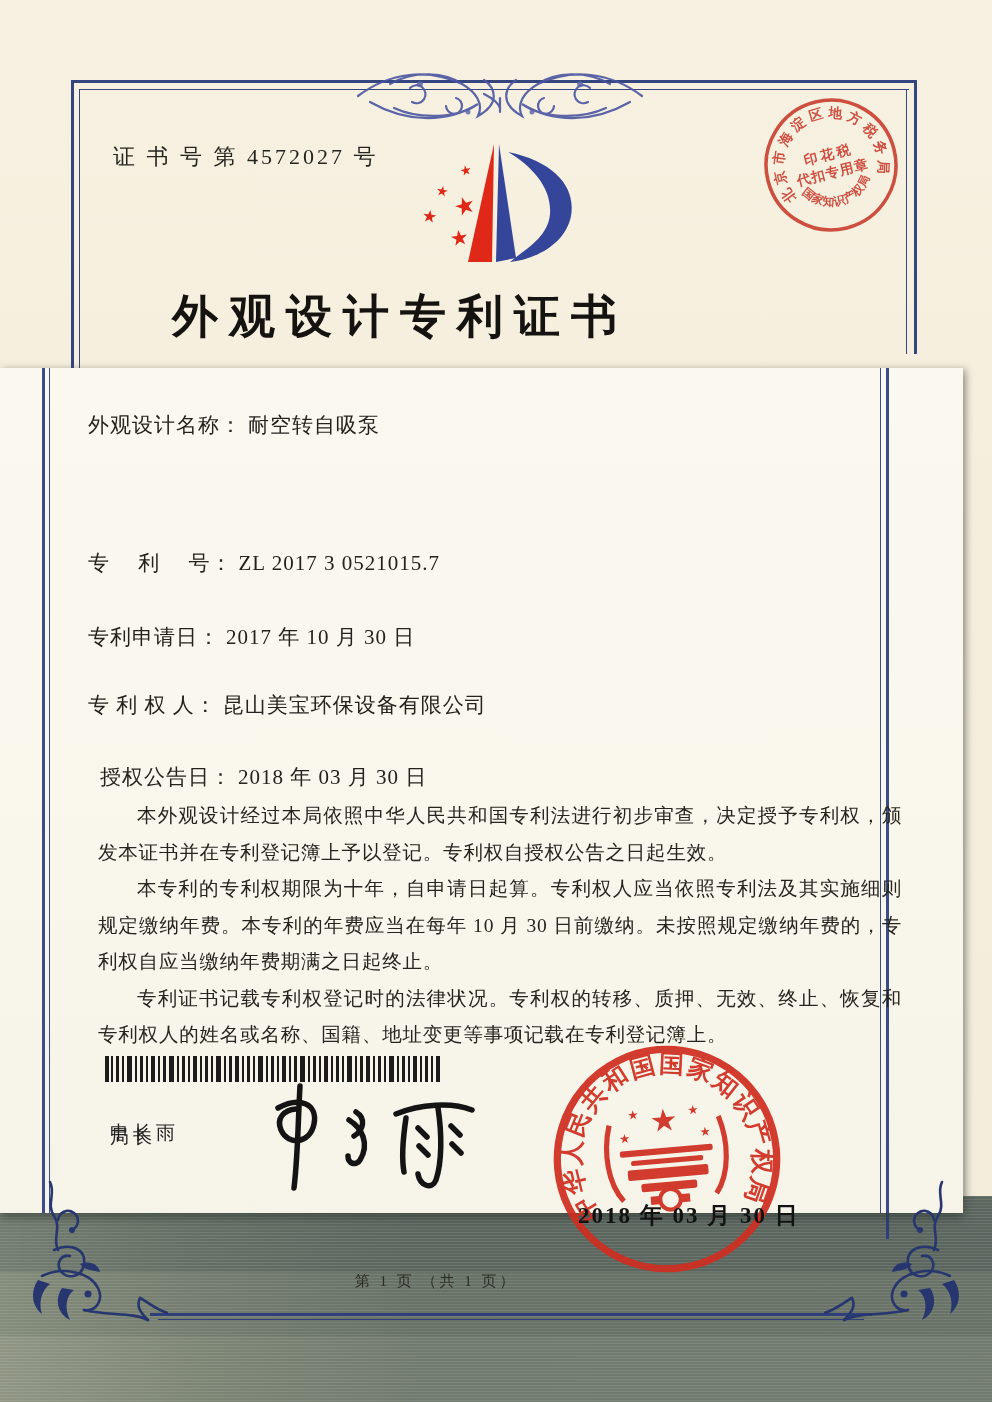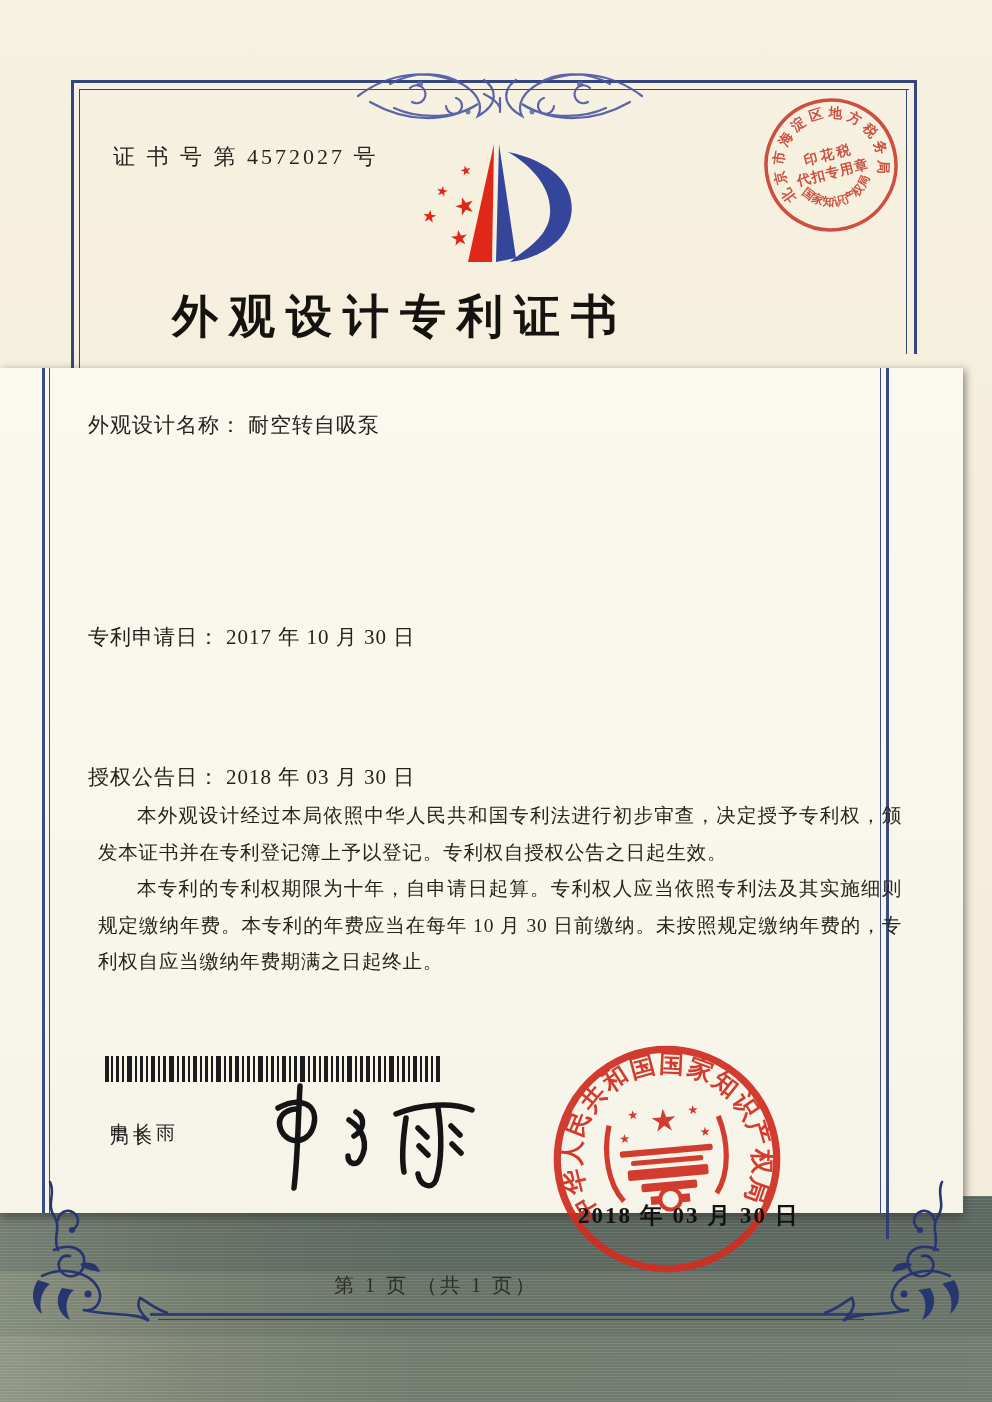--- a/index.html
+++ b/index.html
@@ -41,21 +41,21 @@
     font-size:19.5px;line-height:36.5px;color:#26241e;text-align:justify;letter-spacing:.8px;
   }
   .paras p{margin:0;text-indent:2em;}
   .commissioner{position:absolute;left:110px;font-size:19px;letter-spacing:4px;color:#222;}
   .date{
     position:absolute;left:578px;top:1200px;font-size:23px;font-weight:600;
     letter-spacing:2px;color:#121212;z-index:7;white-space:nowrap;
   }
   .footer{
     position:absolute;left:0;top:1272px;width:872px;text-align:center;
-    font-size:20px;letter-spacing:3px;color:#2c2c28;z-index:2;
+    font-size:15px;letter-spacing:3px;color:#2c2c28;z-index:2;
   }
   
   .office-seal{position:absolute;left:548px;top:1040px;width:238px;height:238px;z-index:6;transform:rotate(-5deg);opacity:.93;}
   .tax-seal{position:absolute;left:760px;top:94px;width:142px;height:142px;z-index:2;transform:rotate(-14deg);opacity:.88;}
   
   .logo{position:absolute;left:408px;top:136px;width:205px;height:142px;z-index:2;}
   .logo .star{position:absolute;color:#e02818;line-height:1;font-family:"DejaVu Sans",sans-serif;}
   
   .ornament-top{position:absolute;left:350px;top:54px;width:300px;height:96px;z-index:2;}
   .corner{position:absolute;width:140px;height:155px;z-index:4;}
@@ -135,30 +135,37 @@
 
   <div class="sheet">
     <div class="sheet-line" style="left:42px;top:0;width:3px;height:845px;"></div>
     <div class="sheet-line" style="left:49px;top:0;width:1px;height:845px;"></div>
     <div class="sheet-line" style="left:886px;top:0;width:3px;height:845px;"></div>
     <div class="sheet-line" style="left:880px;top:0;width:1px;height:845px;"></div>
 
     <div class="field-row" style="top:43px;">
       <span class="field-label">外观设计名称：</span><span class="field-value">耐空转自吸泵</span>
     </div>
+    <div class="field-row" style="top:181px;">
+      <span class="field-label">专　 利　 号：</span><span class="field-value">ZL 2017 3 0521015.7</span>
+    </div>
     <div class="field-row" style="top:255px;">
       <span class="field-label">专利申请日：</span><span class="field-value">2017 年 10 月 30 日</span>
     </div>
-    <div class="field-row" style="top:395px;">
+    <div class="field-row" style="top:323px;">
+      <span class="field-label">专 利 权 人：</span><span class="field-value">昆山美宝环保设备有限公司</span>
+    </div>
+    <div class="field-row" style="top:395px;margin-left:12px;">
       <span class="field-label">授权公告日：</span><span class="field-value">2018 年 03 月 30 日</span>
     </div>
 
     <div class="paras">
       <p>本外观设计经过本局依照中华人民共和国专利法进行初步审查，决定授予专利权，颁发本证书并在专利登记簿上予以登记。专利权自授权公告之日起生效。</p>
       <p>本专利的专利权期限为十年，自申请日起算。专利权人应当依照专利法及其实施细则规定缴纳年费。本专利的年费应当在每年 10 月 30 日前缴纳。未按照规定缴纳年费的，专利权自应当缴纳年费期满之日起终止。</p>
+      <p>专利证书记载专利权登记时的法律状况。专利权的转移、质押、无效、终止、恢复和专利权人的姓名或名称、国籍、地址变更等事项记载在专利登记簿上。</p>
     </div>
 
     <svg class="barcode" viewBox="0 0 340 26" preserveAspectRatio="none">
       <g fill="#1c1c1c">
         <rect x="0" width="4" height="26"></rect>
           <rect x="6" width="2" height="26"></rect>
           <rect x="11" width="3" height="26"></rect>
         <rect x="17" width="2" height="26"></rect>
           <rect x="22" width="5" height="26"></rect>
           <rect x="30" width="2" height="26"></rect>

